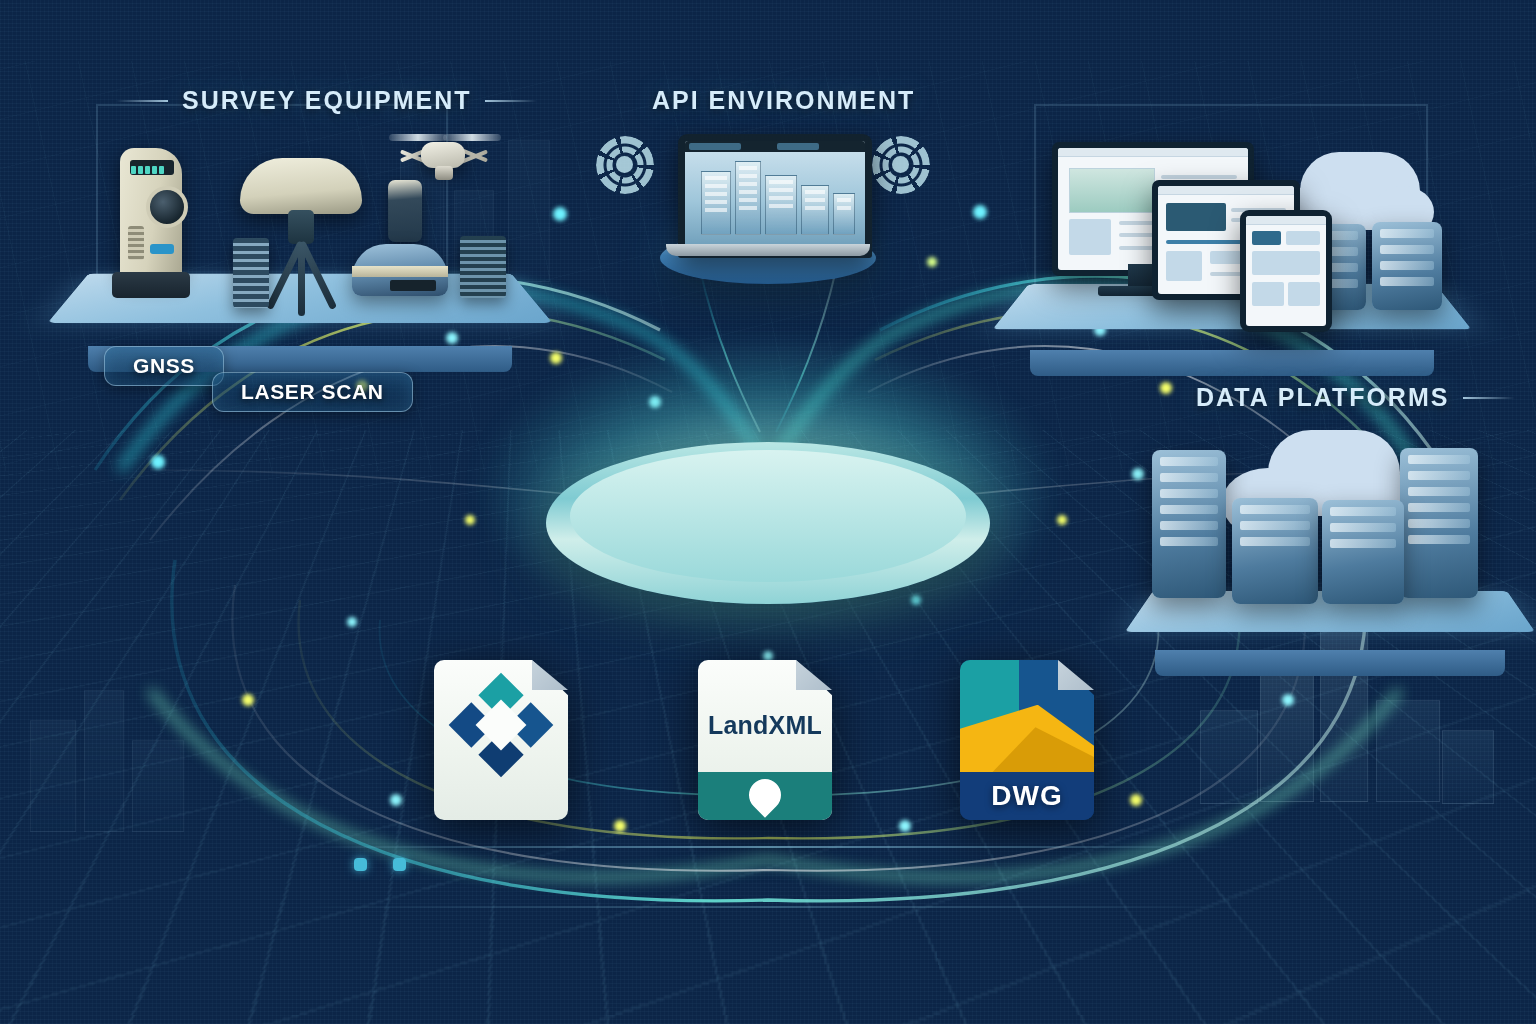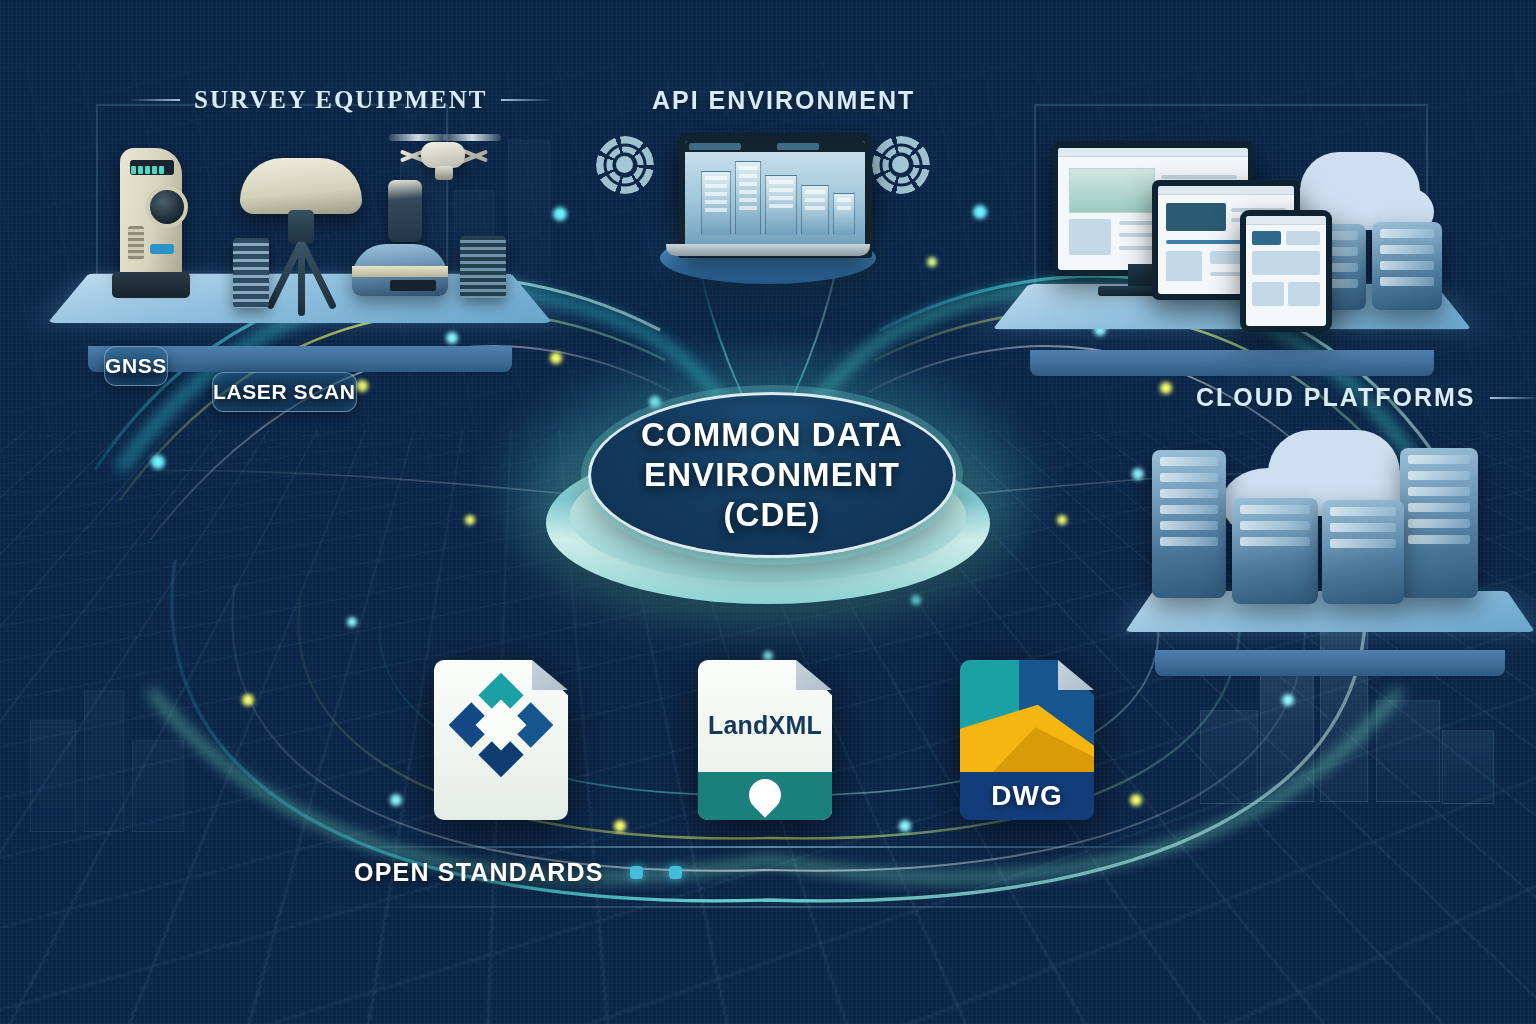--- a/index.html
+++ b/index.html
@@ -130,21 +130,21 @@
   .dev-line{position:absolute;height:4px;background:#c3d4e0;border-radius:2px;}
   .dev-block{position:absolute;background:#c3d9e8;border-radius:2px;}
   .monitor-stand{position:absolute;background:linear-gradient(180deg,#20394b,#122433);}
   .cloudshape{position:absolute;background:#cddff0;border-radius:50%;}
   .rack{position:absolute;border-radius:8px;background:linear-gradient(170deg,#9cc0d8,#4e7b9e 60%,#2e5878);box-shadow:0 10px 24px rgba(0,0,0,.42);}
   .rack i{display:block;height:9px;margin:7px 8px;border-radius:2px;background:linear-gradient(90deg,rgba(235,245,250,.75),rgba(170,205,225,.40));}
 
   
   .pill{
     position:absolute;display:flex;align-items:center;justify-content:center;
-    padding:7px 0;border-radius:12px;
+    padding:7px 28px;border-radius:12px;
     background:linear-gradient(180deg,rgba(30,80,120,.55),rgba(16,52,84,.45));
     border:1.5px solid rgba(168,212,236,.55);
     color:#ffffff;font-size:21px;font-weight:700;letter-spacing:.6px;
     text-shadow:0 2px 7px rgba(0,0,0,.7);
     box-shadow:0 0 18px rgba(80,170,220,.22) inset, 0 3px 14px rgba(0,0,0,.35);
     white-space:nowrap;
   }
 
   
   .hub-glow{position:absolute;border-radius:50%;
@@ -290,21 +290,21 @@
       <circle cx="1288" cy="700" r="6" fill="#8ef7ff"></circle>
       <circle cx="470" cy="520" r="5" fill="#f5ff6a"></circle>
       <circle cx="1062" cy="520" r="5" fill="#f5ff6a"></circle>
       <circle cx="352" cy="622" r="5" fill="#8ef7ff"></circle>
       <circle cx="916" cy="600" r="5" fill="#6ef2ff"></circle>
       <circle cx="768" cy="656" r="5" fill="#8ef7ff"></circle>
     </g>
   </svg>
 
   <div class="bracket" style="left:96px;top:104px;width:348px;height:210px;border-color:rgba(150,200,230,.18);"></div>
-  <div class="sec-head" style="left:128px;top:86px;font-family:Liberation Serif, serif;">
+  <div class="sec-head" style="left:116px;top:86px;">
     <span class="rule"></span>
     <span>SURVEY EQUIPMENT</span>
     <span class="rule r"></span>
   </div>
 
   <div class="platform" style="left:70px;top:236px;width:460px;height:120px;">
     <div class="plat-top"></div>
     <div class="plat-side"></div>
   </div>
 
@@ -464,21 +464,21 @@
       <div class="dev-bar"></div>
       <div class="dev-block" style="left:8%;top:14%;width:36%;height:12%;background:#2f6a8c;"></div>
       <div class="dev-block" style="left:50%;top:14%;width:42%;height:12%;"></div>
       <div class="dev-block" style="left:8%;top:32%;width:84%;height:22%;"></div>
       <div class="dev-block" style="left:8%;top:60%;width:40%;height:22%;"></div>
       <div class="dev-block" style="left:52%;top:60%;width:40%;height:22%;"></div>
     </div>
   </div>
 
   <div class="sec-head" style="left:1196px;top:383px;">
-    <span>CLOUD PLATFORMS</span>
+    <span>DATA PLATFORMS</span>
     <span class="rule r"></span>
   </div>
 
   <div class="platform" style="left:1140px;top:560px;width:380px;height:100px;">
     <div class="plat-top"></div>
     <div class="plat-side"></div>
   </div>
 
   <div class="cloudshape" style="left:1268px;top:430px;width:132px;height:86px;border-radius:66px;"></div>
   <div class="cloudshape" style="left:1222px;top:468px;width:92px;height:70px;"></div>
@@ -507,26 +507,20 @@
   </div>
   <div class="rack" style="left:1322px;top:500px;width:82px;height:104px;">
     <i></i>
       <i></i>
       <i></i>
   </div>
 
   <div class="hub-glow" style="left:478px;top:336px;width:580px;height:300px;"></div>
   <div class="hub-disc" style="left:546px;top:442px;width:444px;height:162px;"></div>
   <div class="hub-disc-inner" style="left:570px;top:450px;width:396px;height:132px;"></div>
-  <div class="hub-ellipse" style="left:588px;top:392px;width:362px;height:160px;">
-    <div>
-      <div class="hub-title">COMMON DATA</div>
-      <div class="hub-title">ENVIRONMENT (CDE)</div>
-    </div>
-  </div>
 
   <div class="filecard" style="left:434px;top:660px;">
     <div class="fc-body">
       <div class="fc-mid">
         <div class="ifc-diamond">
           <span class="q" style="left:0;top:0;background:#1ba0a4;"></span>
           <span class="q" style="right:0;top:0;background:#16558f;"></span>
           <span class="q" style="left:0;bottom:0;background:#134a85;"></span>
           <span class="q" style="right:0;bottom:0;background:#0f3d72;"></span>
           <span style="left:19px;top:19px;width:36px;height:36px;background:#fbfdfb;"></span>
@@ -562,19 +556,18 @@
       </div>
       <div class="fc-foot" style="background:#1b7f7b;">
         <span style="display:block;width:32px;height:32px;background:#fff;border-radius:50% 50% 50% 0;transform:rotate(-45deg);margin-top:-2px;"></span>
       </div>
     </div>
     <div class="fc-fold"></div>
   </div>
 
   <div class="footer-rule" style="left:300px;top:846px;width:940px;"></div>
   <div class="footer" style="left:354px;top:858px;">
-    <span>OPEN STANDARDS</span>
     <span class="fdot"></span>
     <span class="fdot"></span>
   </div>
   <div class="footer-rule" style="left:300px;top:906px;width:940px;opacity:.5;"></div>
 
 </div>
 
 </body></html>

